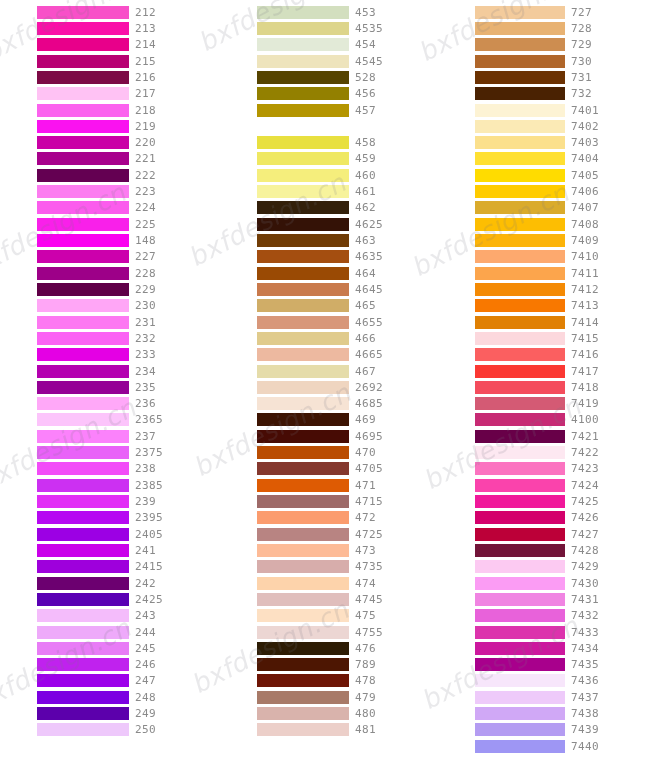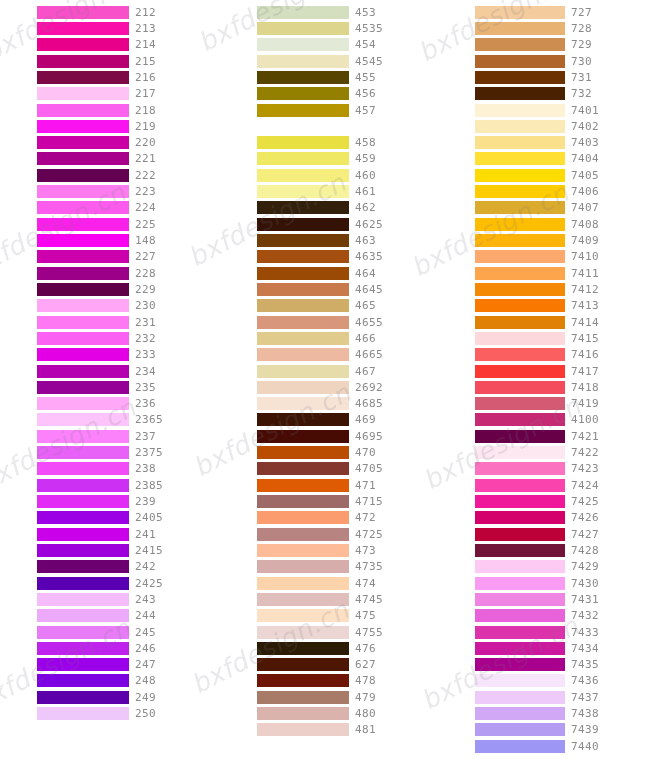--- a/index.html
+++ b/index.html
@@ -207,20 +207,24 @@
         </div>
         <div class="row">
           <div class="sw" title="2385" style="background: rgb(204, 48, 242);"></div>
           <div class="lbl">2385</div>
         </div>
         <div class="row">
           <div class="sw" title="239" style="background: rgb(226, 44, 246);"></div>
           <div class="lbl">239</div>
         </div>
         <div class="row">
+          <div class="sw" title="2395" style="background: rgb(182, 8, 242);"></div>
+          <div class="lbl">2395</div>
+        </div>
+        <div class="row">
           <div class="sw" title="2405" style="background: rgb(156, 0, 228);"></div>
           <div class="lbl">2405</div>
         </div>
         <div class="row">
           <div class="sw" title="241" style="background: rgb(202, 0, 234);"></div>
           <div class="lbl">241</div>
         </div>
         <div class="row">
           <div class="sw" title="2415" style="background: rgb(158, 0, 220);"></div>
           <div class="lbl">2415</div>
@@ -278,21 +282,21 @@
         <div class="row">
           <div class="sw" title="454" style="background: rgb(226, 234, 215);"></div>
           <div class="lbl">454</div>
         </div>
         <div class="row">
           <div class="sw" title="4545" style="background: rgb(238, 228, 188);"></div>
           <div class="lbl">4545</div>
         </div>
         <div class="row">
           <div class="sw" title="455" style="background: rgb(86, 68, 0);"></div>
-          <div class="lbl">455</div>
+          <div class="lbl">528</div>
         </div>
         <div class="row">
           <div class="sw" title="456" style="background: rgb(147, 128, 0);"></div>
           <div class="lbl">456</div>
         </div>
         <div class="row">
           <div class="sw" title="457" style="background: rgb(180, 149, 0);"></div>
           <div class="lbl">457</div>
         </div>
         <div class="row blank">
@@ -422,21 +426,21 @@
         <div class="row">
           <div class="sw" title="4755" style="background: rgb(236, 214, 211);"></div>
           <div class="lbl">4755</div>
         </div>
         <div class="row">
           <div class="sw" title="476" style="background: rgb(45, 28, 4);"></div>
           <div class="lbl">476</div>
         </div>
         <div class="row">
           <div class="sw" title="477" style="background: rgb(77, 22, 2);"></div>
-          <div class="lbl">627</div>
+          <div class="lbl">789</div>
         </div>
         <div class="row">
           <div class="sw" title="478" style="background: rgb(110, 21, 5);"></div>
           <div class="lbl">478</div>
         </div>
         <div class="row">
           <div class="sw" title="479" style="background: rgb(168, 122, 104);"></div>
           <div class="lbl">479</div>
         </div>
         <div class="row">

